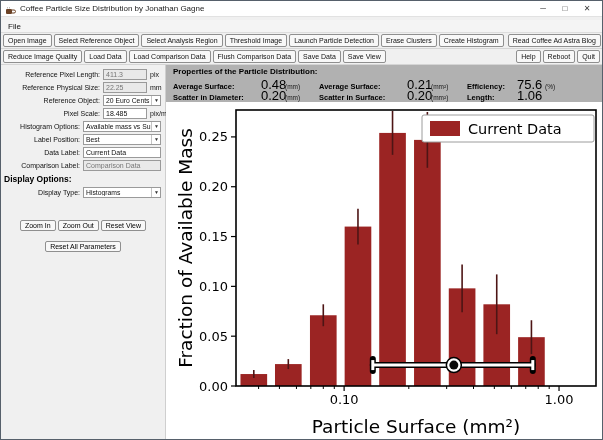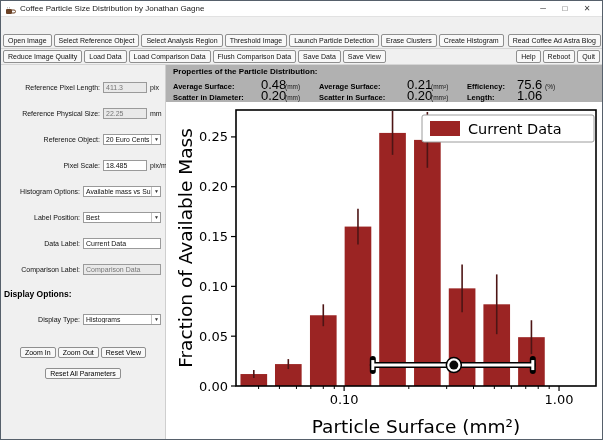--- a/index.html
+++ b/index.html
@@ -17,21 +17,21 @@
   .menu-item{font-size:8px;padding:0 7px;color:#111}
 
   .toolbar{position:absolute;left:0;right:0;height:16px;background:#f0f0f0;border-bottom:1px solid #d5d5d5;display:flex;align-items:center;padding:0 2px;gap:2px}
   #toolbar1{top:32px}
   #toolbar2{top:48px}
   .toolbar .spacer{flex:1}
   .tb-btn{font-size:7px;font-family:inherit;padding:1px 4px;background:#f8f8f8;border:1px solid #8f8f8f;border-radius:2px;color:#111;line-height:9px;white-space:nowrap}
 
   .left-panel{position:absolute;top:64px;left:0;width:165px;bottom:0;background:#f0f0f0;border-right:1px solid #cfcfcf;padding:2px 2px 0 2px}
   .panel-heading{font-size:8.5px;font-weight:bold;margin:3px 0 2px 1px;white-space:nowrap}
-  .row{display:grid;align-items:center;margin:14px 0;height:12px}
+  .row{display:grid;align-items:center;margin:1px 0;height:12px}
   .row.ps{grid-template-columns:100px 44px 1fr}
   .row.ps-wide{grid-template-columns:100px 58px 1fr}
   .row.ch{grid-template-columns:80px 78px 1fr}
   .row label{font-size:7px;text-align:right;padding-right:3px;white-space:nowrap;color:#111}
   .field{font-size:7px;height:11px;border:1px solid #9a9a9a;background:#fff;padding:0 2px;width:100%;font-family:inherit;color:#111}
   .field.disabled{background:#e9e9e9;color:#767676}
   .unit{font-size:7px;padding-left:3px;white-space:nowrap;color:#111}
   .combo{display:flex;align-items:center;height:11px;border:1px solid #9a9a9a;background:#fff;font-size:6.8px;padding:0 1px 0 2px;white-space:nowrap;color:#111}
   .combo-text{flex:1;overflow:hidden}
   .combo-arrow{font-size:5px;color:#333;border-left:1px solid #c4c4c4;padding-left:2px;line-height:9px}
@@ -65,20 +65,23 @@
       </svg>
     </span>
     <span class="title">Coffee Particle Size Distribution by Jonathan Gagne</span>
     <div class="win-controls">
       <span>─</span>
       <span>□</span>
       <span>✕</span>
     </div>
   </div>
 
+  <div class="menubar">
+    <span class="menu-item">File</span>
+  </div>
 
   <div class="toolbar" id="toolbar1">
     <span style="display:contents"><button class="tb-btn">Open Image</button><button class="tb-btn">Select Reference Object</button><button class="tb-btn">Select Analysis Region</button><button class="tb-btn">Threshold Image</button><button class="tb-btn">Launch Particle Detection</button><button class="tb-btn">Erase Clusters</button><button class="tb-btn">Create Histogram</button></span>
     <span class="spacer"></span>
     <span style="display:contents"><button class="tb-btn">Read Coffee Ad Astra Blog</button></span>
   </div>
 
   <div class="toolbar" id="toolbar2">
     <span style="display:contents"><button class="tb-btn">Reduce Image Quality</button><button class="tb-btn">Load Data</button><button class="tb-btn">Load Comparison Data</button><button class="tb-btn">Flush Comparison Data</button><button class="tb-btn">Save Data</button><button class="tb-btn">Save View</button></span>
     <span class="spacer"></span>

